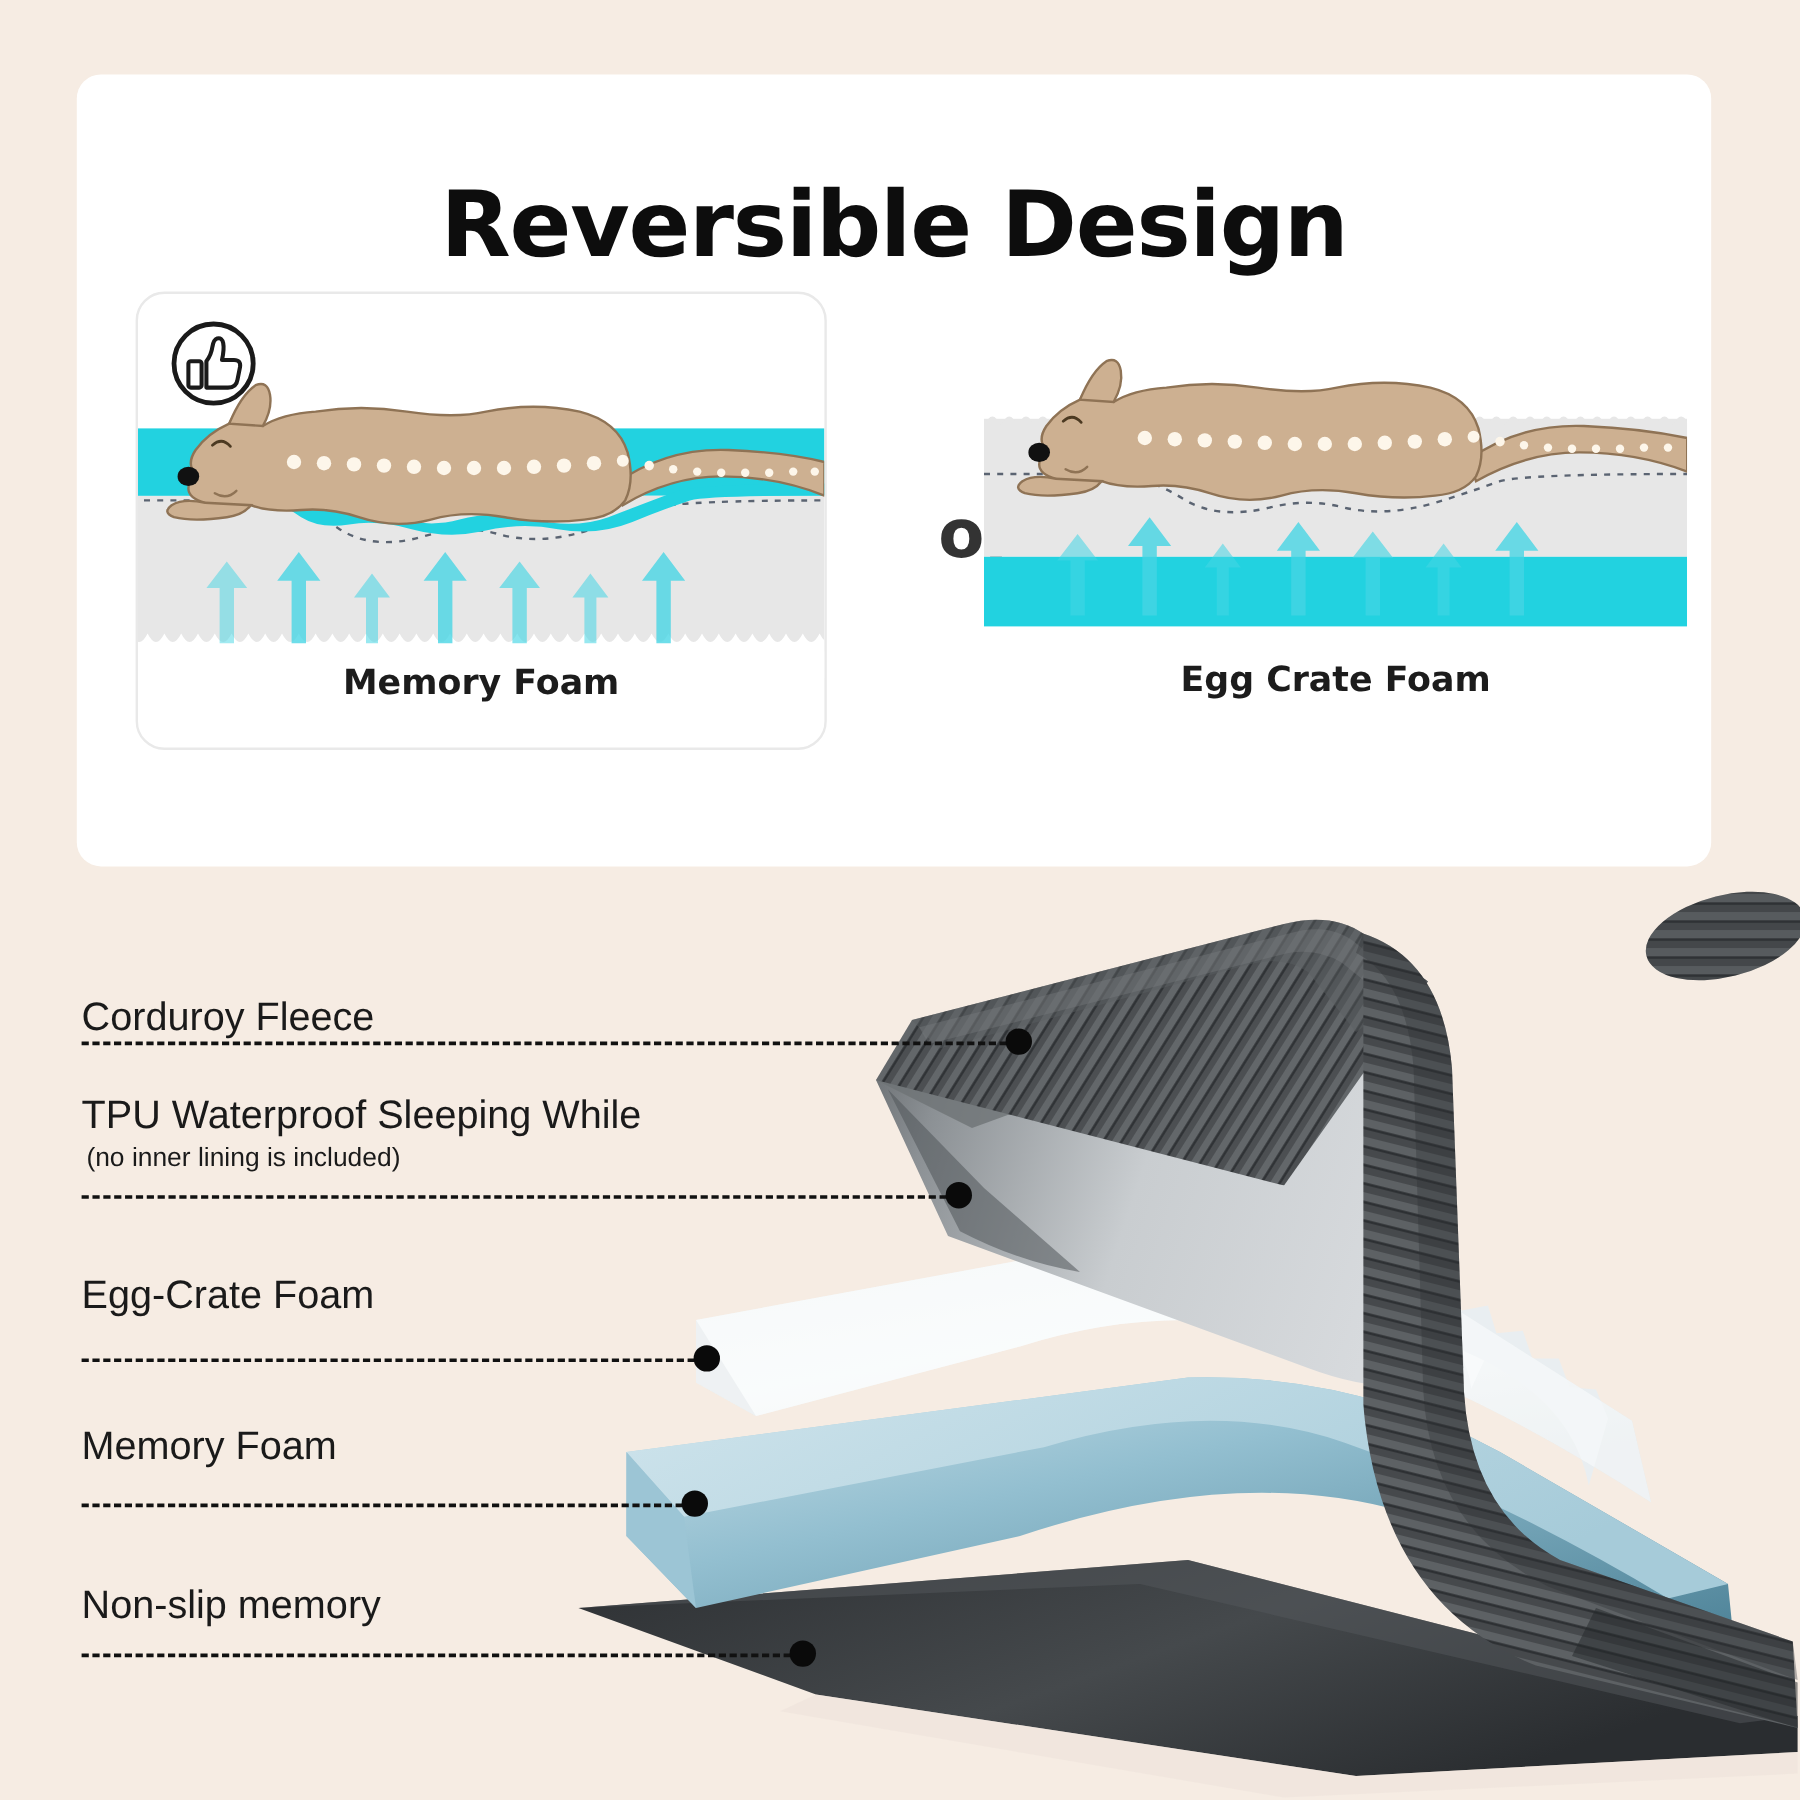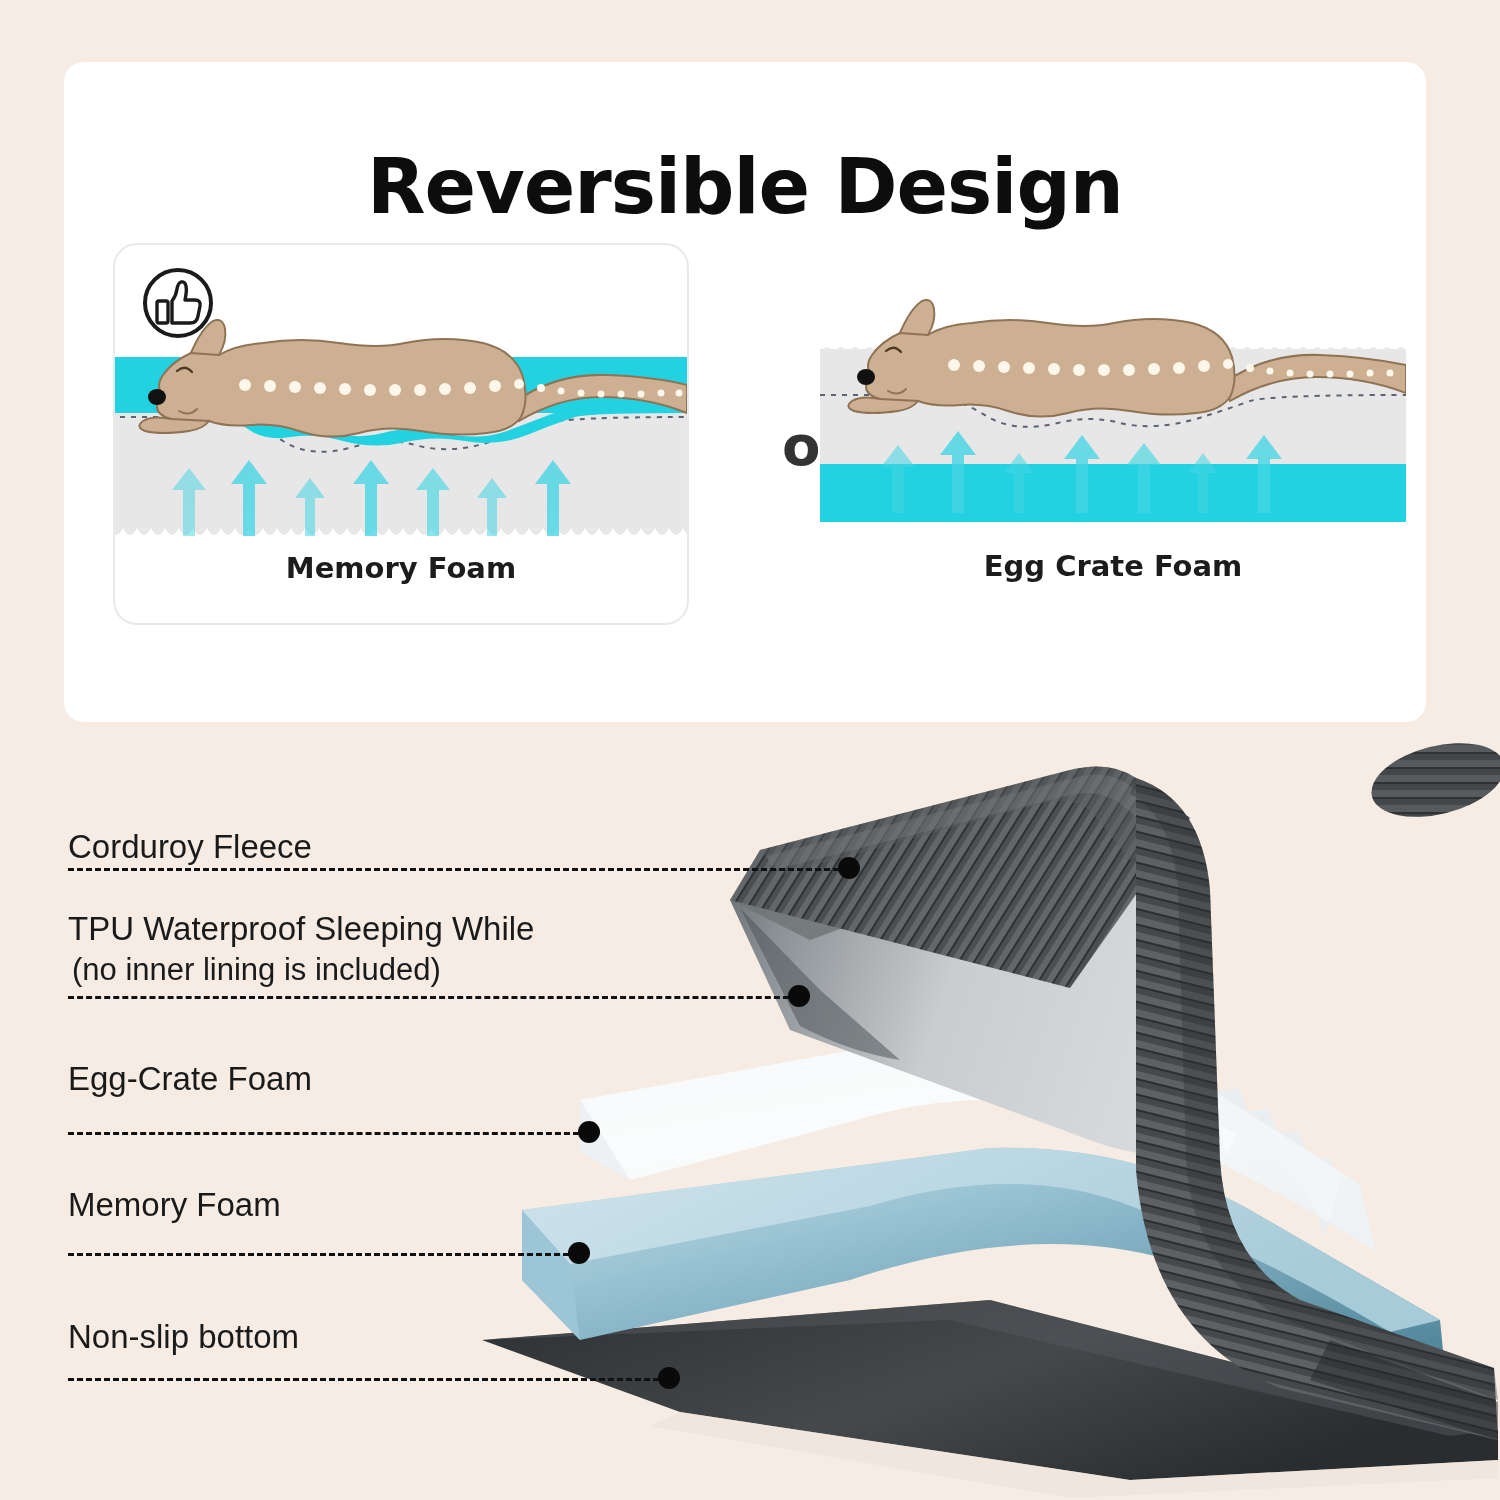--- a/index.html
+++ b/index.html
@@ -101,21 +101,21 @@
   .feature-label {
     position: absolute;
     font-size: 33px;
     color: #1a1a1a;
     white-space: nowrap;
     font-family: "Liberation Sans", sans-serif;
     font-weight: 400;
   }
   .feature-sub {
     position: absolute;
-    font-size: 31px;
+    font-size: 22px;
     color: #1a1a1a;
     white-space: nowrap;
     font-family: "Liberation Sans", sans-serif;
   }
   .leader {
     position: absolute;
     height: 0;
     border-top: 3px dashed #111111;
   }
   .leader-dot {
@@ -453,16 +453,16 @@
   <div class="leader-dot" style="left:788px; top:985px;"></div>
 
   <div class="feature-label" style="left:68px; top:1060px;text-align:center;">Egg-Crate Foam</div>
   <div class="leader" style="left:68px; top:1132px; width:520px;"></div>
   <div class="leader-dot" style="left:578px; top:1121px;"></div>
 
   <div class="feature-label" style="left:68px; top:1186px;">Memory Foam</div>
   <div class="leader" style="left:68px; top:1253px; width:510px;"></div>
   <div class="leader-dot" style="left:568px; top:1242px;"></div>
 
-  <div class="feature-label" style="left:68px; top:1318px;">Non-slip bottom</div>
+  <div class="feature-label" style="left:68px; top:1318px;">Non-slip memory</div>
   <div class="leader" style="left:68px; top:1378px; width:600px;"></div>
   <div class="leader-dot" style="left:658px; top:1367px;"></div>
 </div>
 
 </body></html>

